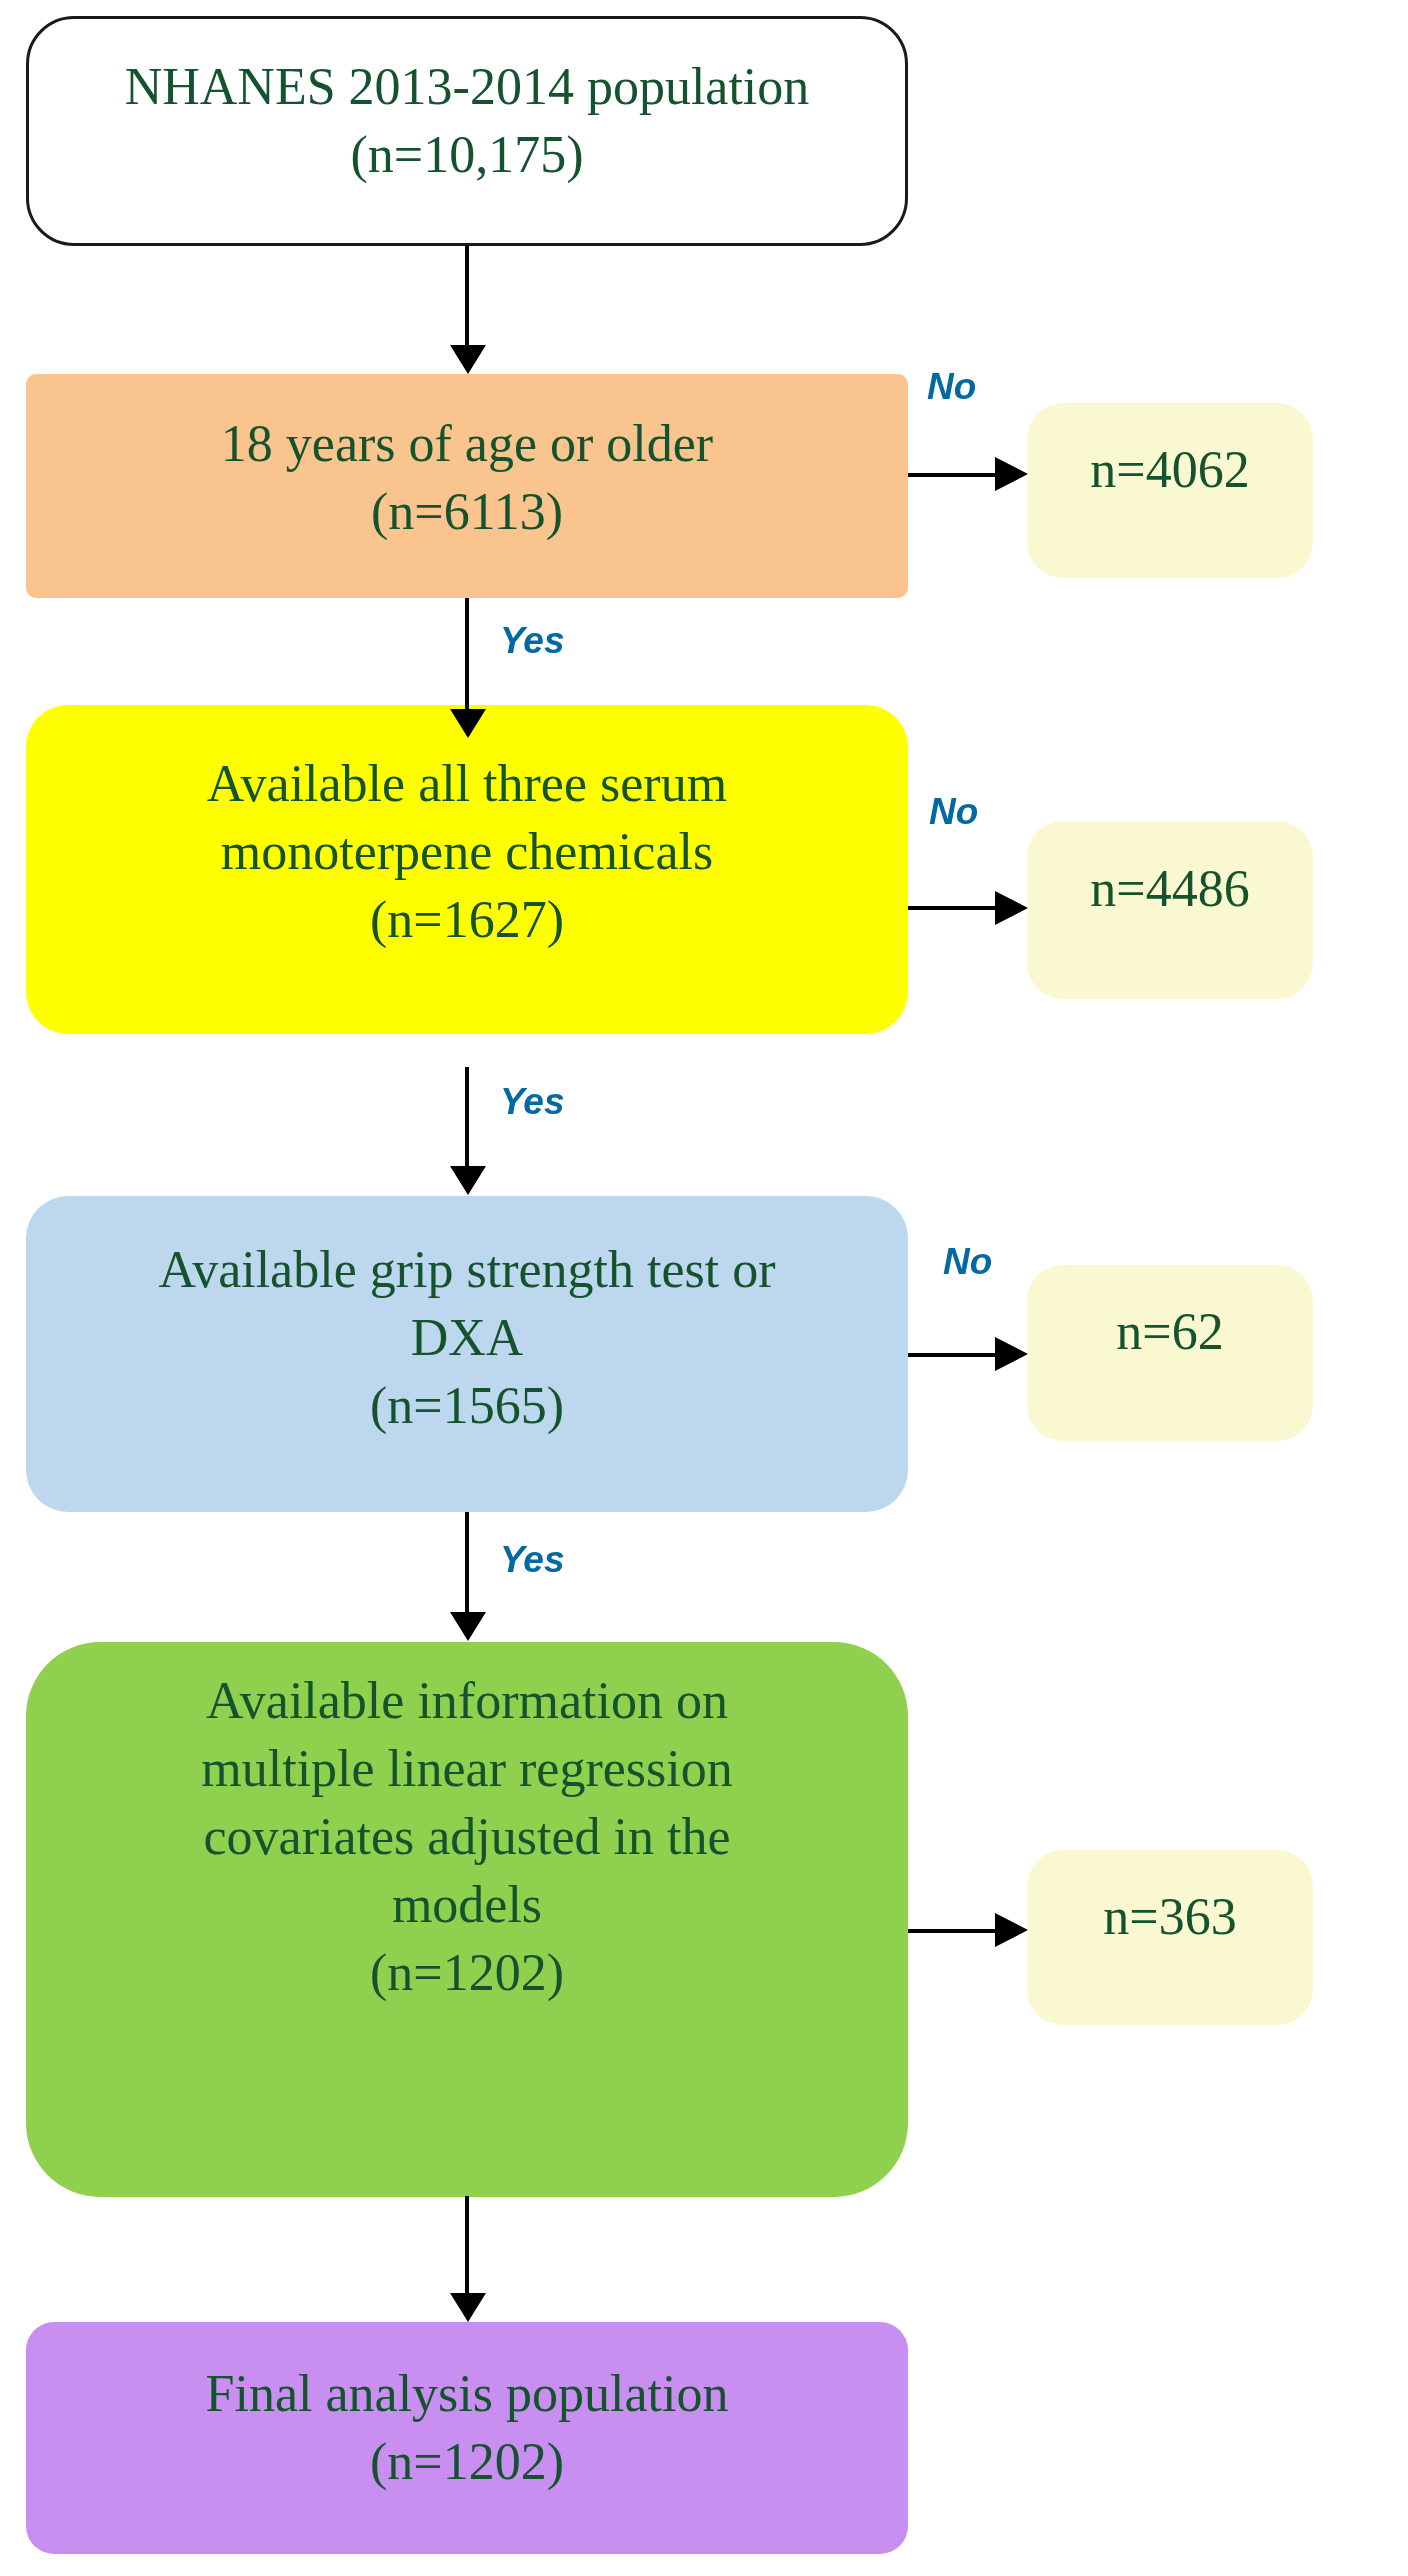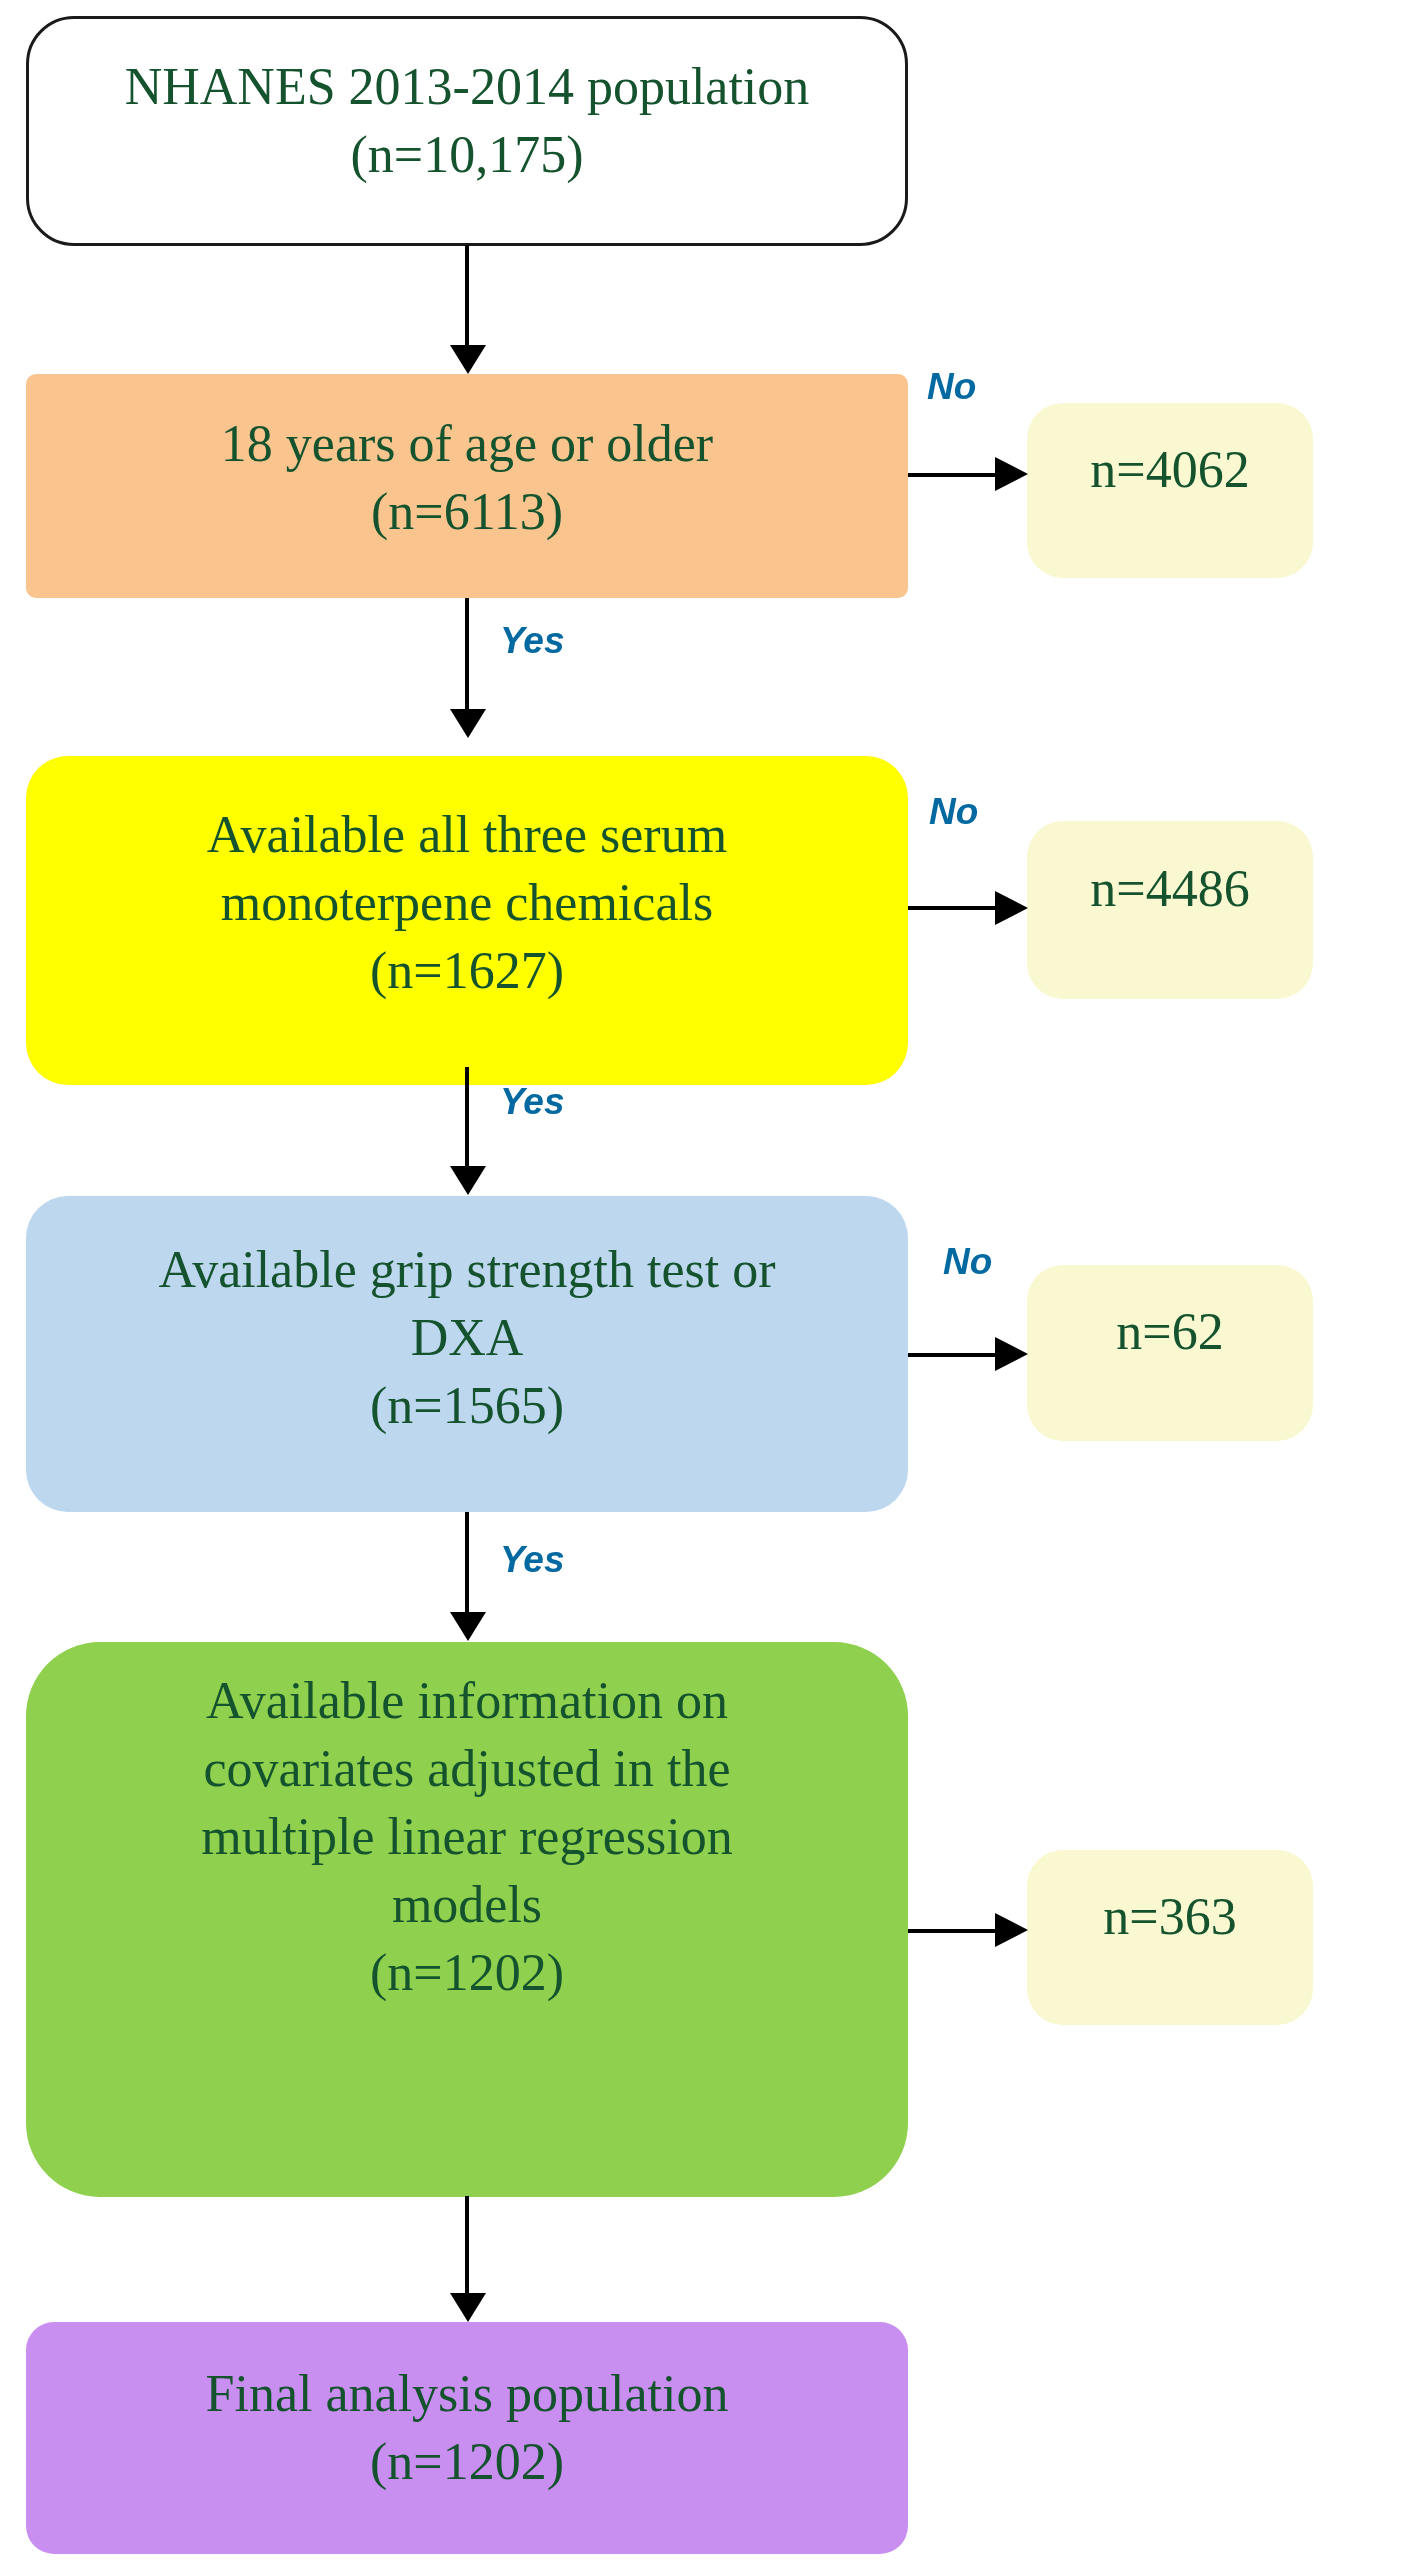--- a/index.html
+++ b/index.html
@@ -8,21 +8,21 @@
     font-family:"Liberation Serif","DejaVu Serif",serif;
   }
   .box{
     position:absolute;display:flex;flex-direction:column;justify-content:center;align-items:center;
     text-align:center;font-size:52px;line-height:68px;color:#14532d;
   }
   .box .ln{display:block;}
   
   .b-start{left:26px;top:15.6px;width:882px;height:230px;background:#ffffff;border:3.5px solid #1a1a1a;border-radius:48px;padding-bottom:19px;box-sizing:border-box;}
   .b-age{left:26px;top:374px;width:882px;height:224px;background:#f9c48e;border-radius:10px;padding-bottom:15.6px;box-sizing:border-box;}
-  .b-serum{left:26px;top:756px;width:882px;height:329px;background:#ffff00;border-radius:42px;padding-bottom:36px;box-sizing:border-box;}
+  .b-serum{left:26px;top:705px;width:882px;height:329px;background:#ffff00;border-radius:42px;padding-bottom:36px;box-sizing:border-box;}
   .b-grip{left:26px;top:1196px;width:882px;height:316px;background:#bdd7ee;border-radius:42px;padding-bottom:33px;box-sizing:border-box;}
   .b-cov{left:26px;top:1642px;width:882px;height:555px;background:#8fd04e;border-radius:74px;padding-bottom:165px;box-sizing:border-box;}
   .b-final{left:26px;top:2322px;width:882px;height:232px;background:#c88ff0;border-radius:28px;padding-bottom:21px;box-sizing:border-box;}
   
   .side{left:1027px;width:286px;background:#faf8d0;border-radius:36px;padding-bottom:42px;box-sizing:border-box;}
   .s1{top:403px;height:175px;}
   .s2{top:821px;height:178px;align-items:center;}
   .s3{top:1265px;height:176px;}
   .s4{top:1850px;height:175px;}
   
@@ -60,22 +60,22 @@
   </div>
 
   <div class="box b-grip">
     <span class="ln">Available grip strength test or</span>
     <span class="ln">DXA</span>
     <span class="ln">(n=1565)</span>
   </div>
 
   <div class="box b-cov">
     <span class="ln">Available information on</span>
+    <span class="ln">multiple linear regression</span>
     <span class="ln">covariates adjusted in the</span>
-    <span class="ln">multiple linear regression</span>
     <span class="ln">models</span>
     <span class="ln">(n=1202)</span>
   </div>
 
   <div class="box b-final">
     <span class="ln">Final analysis population</span>
     <span class="ln">(n=1202)</span>
   </div>
 
   <div class="box side s1">

